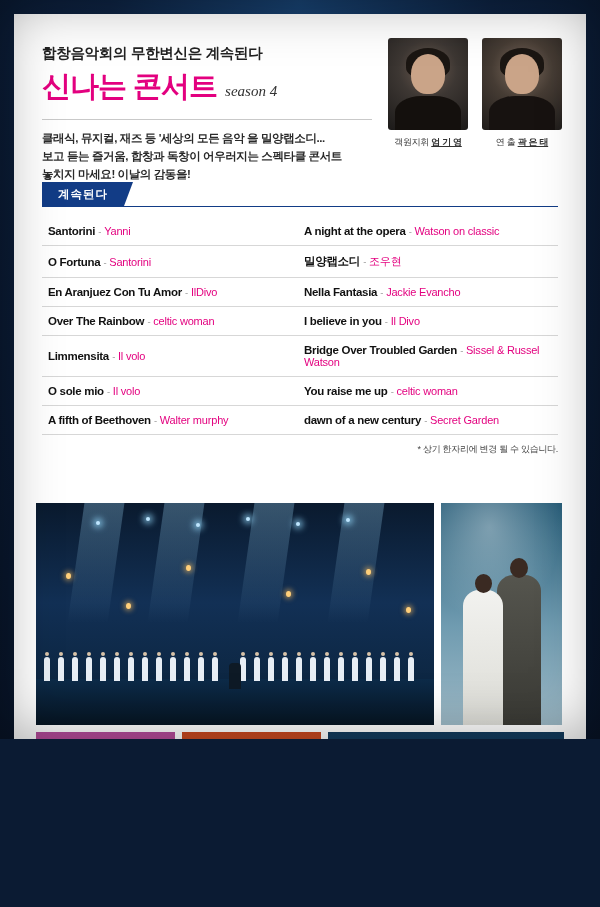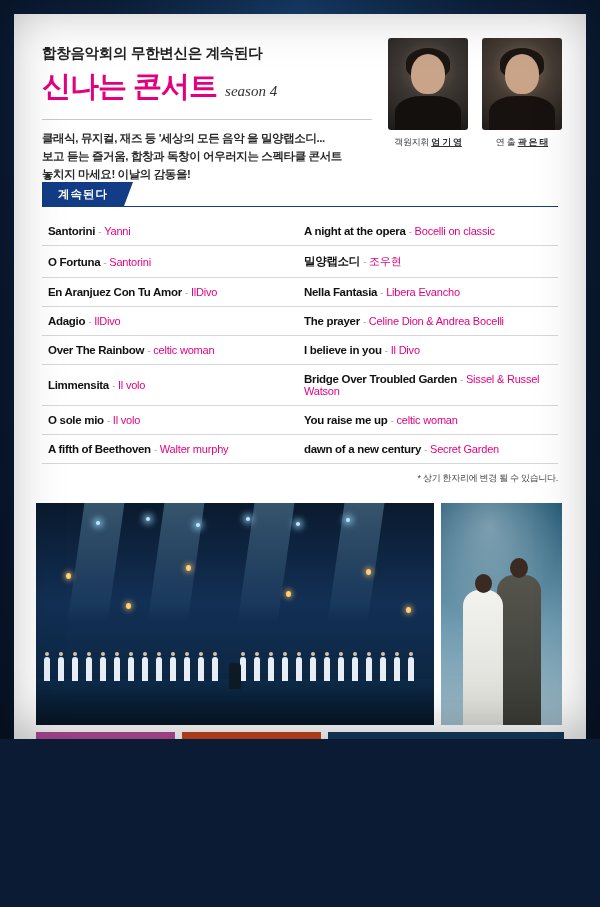--- a/index.html
+++ b/index.html
@@ -368,21 +368,21 @@
         <tbody>
           <tr>
             <td>
               <span class="song">Santorini</span>
               <span class="dash"> - </span>
               <span class="artist">Yanni</span>
             </td>
             <td>
               <span class="song">A night at the opera</span>
               <span class="dash"> - </span>
-              <span class="artist">Bocelli on classic</span>
+              <span class="artist">Watson on classic</span>
             </td>
           </tr>
           <tr>
             <td>
               <span class="song">O Fortuna</span>
               <span class="dash"> - </span>
               <span class="artist">Santorini</span>
             </td>
             <td>
               <span class="song">밀양랩소디</span>
@@ -392,33 +392,21 @@
           </tr>
           <tr>
             <td>
               <span class="song">En Aranjuez Con Tu Amor</span>
               <span class="dash"> - </span>
               <span class="artist">IlDivo</span>
             </td>
             <td>
               <span class="song">Nella Fantasia</span>
               <span class="dash"> - </span>
-              <span class="artist">Libera Evancho</span>
-            </td>
-          </tr>
-          <tr>
-            <td>
-              <span class="song">Adagio</span>
-              <span class="dash"> - </span>
-              <span class="artist">IlDivo</span>
-            </td>
-            <td>
-              <span class="song">The prayer</span>
-              <span class="dash"> - </span>
-              <span class="artist">Celine Dion &amp; Andrea Bocelli</span>
+              <span class="artist">Jackie Evancho</span>
             </td>
           </tr>
           <tr>
             <td>
               <span class="song">Over The Rainbow</span>
               <span class="dash"> - </span>
               <span class="artist">celtic woman</span>
             </td>
             <td>
               <span class="song">I believe in you</span>

